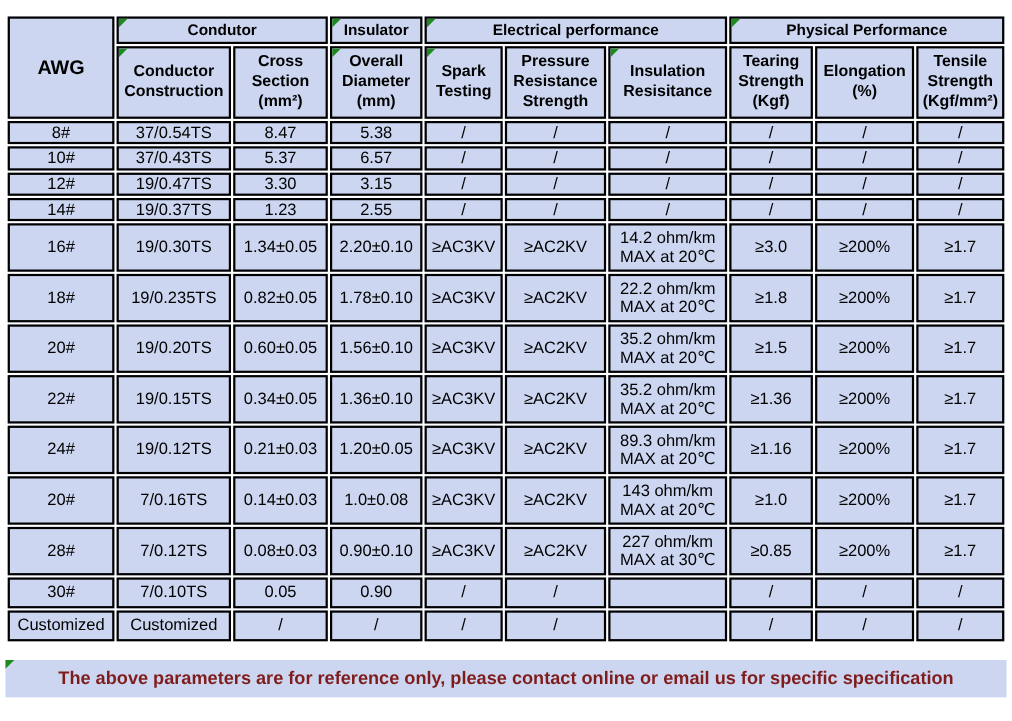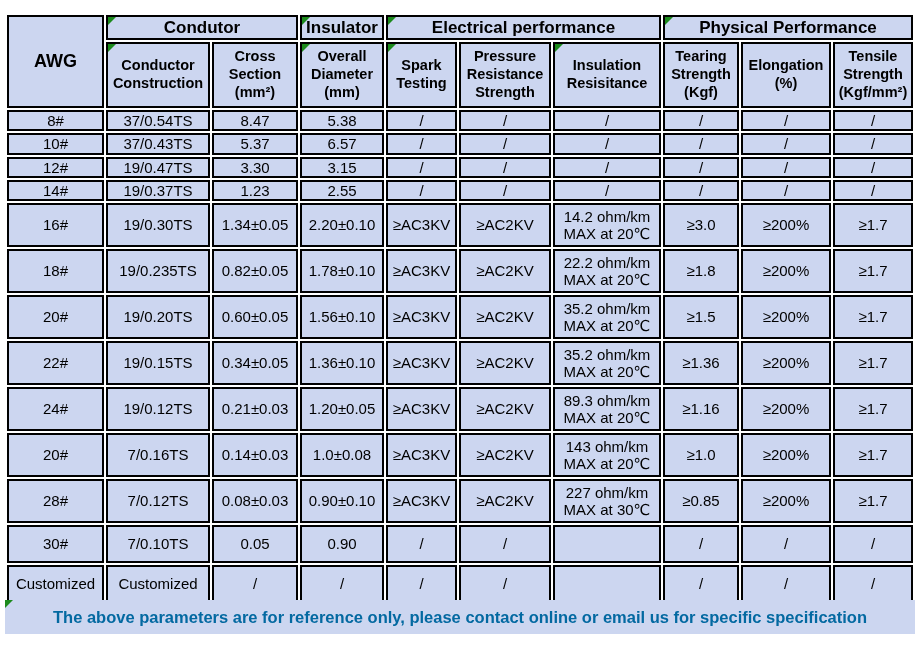--- a/index.html
+++ b/index.html
@@ -29,48 +29,48 @@
     border: 2px solid #000000;
     color: #000000;
     text-align: center;
     vertical-align: middle;
     padding: 0 1px;
     position: relative;
     white-space: pre-line;
     overflow: hidden;
   }
   thead th { font-weight: bold; }
-  th.grp  { font-size: 17px; height: 25px; line-height: 1.05; }
+  th.grp  { font-size: 14px; height: 25px; line-height: 1.05; }
   th.awgh { font-size: 18px; margin-left: 16px; }
   tr.sub th { font-size: 14.5px; height: 66px; line-height: 1.22; }
   tbody td { font-size: 15px; line-height: 1.15; }
   tr.r-sm td { height: 20px; }
   tr.r-lg td { height: 44px; }
-  tr.r-md td { height: 38px; }
+  tr.r-md td { height: 28px; }
   .tri {
     position: absolute;
     top: 0; left: 0;
     width: 0; height: 0;
     border-top: 8px solid #1c8a1c;
     border-right: 8px solid transparent;
   }
   .footer {
     position: absolute;
     box-sizing: border-box;
     left: 5px;
     top: 600px;
     width: 910px;
     height: 34px;
     background: #ccd6f0;
     font-weight: bold;
     font-size: 16.5px;
     line-height: 34px;
     text-align: center;
     white-space: nowrap;
-    color: #0369a1;
+    color: #7f1d1d;
   }
 </style>
 </head>
 <body>
 
 <div class="page">
 
   <table class="spec">
     <colgroup>
       <col style="width:97px">

